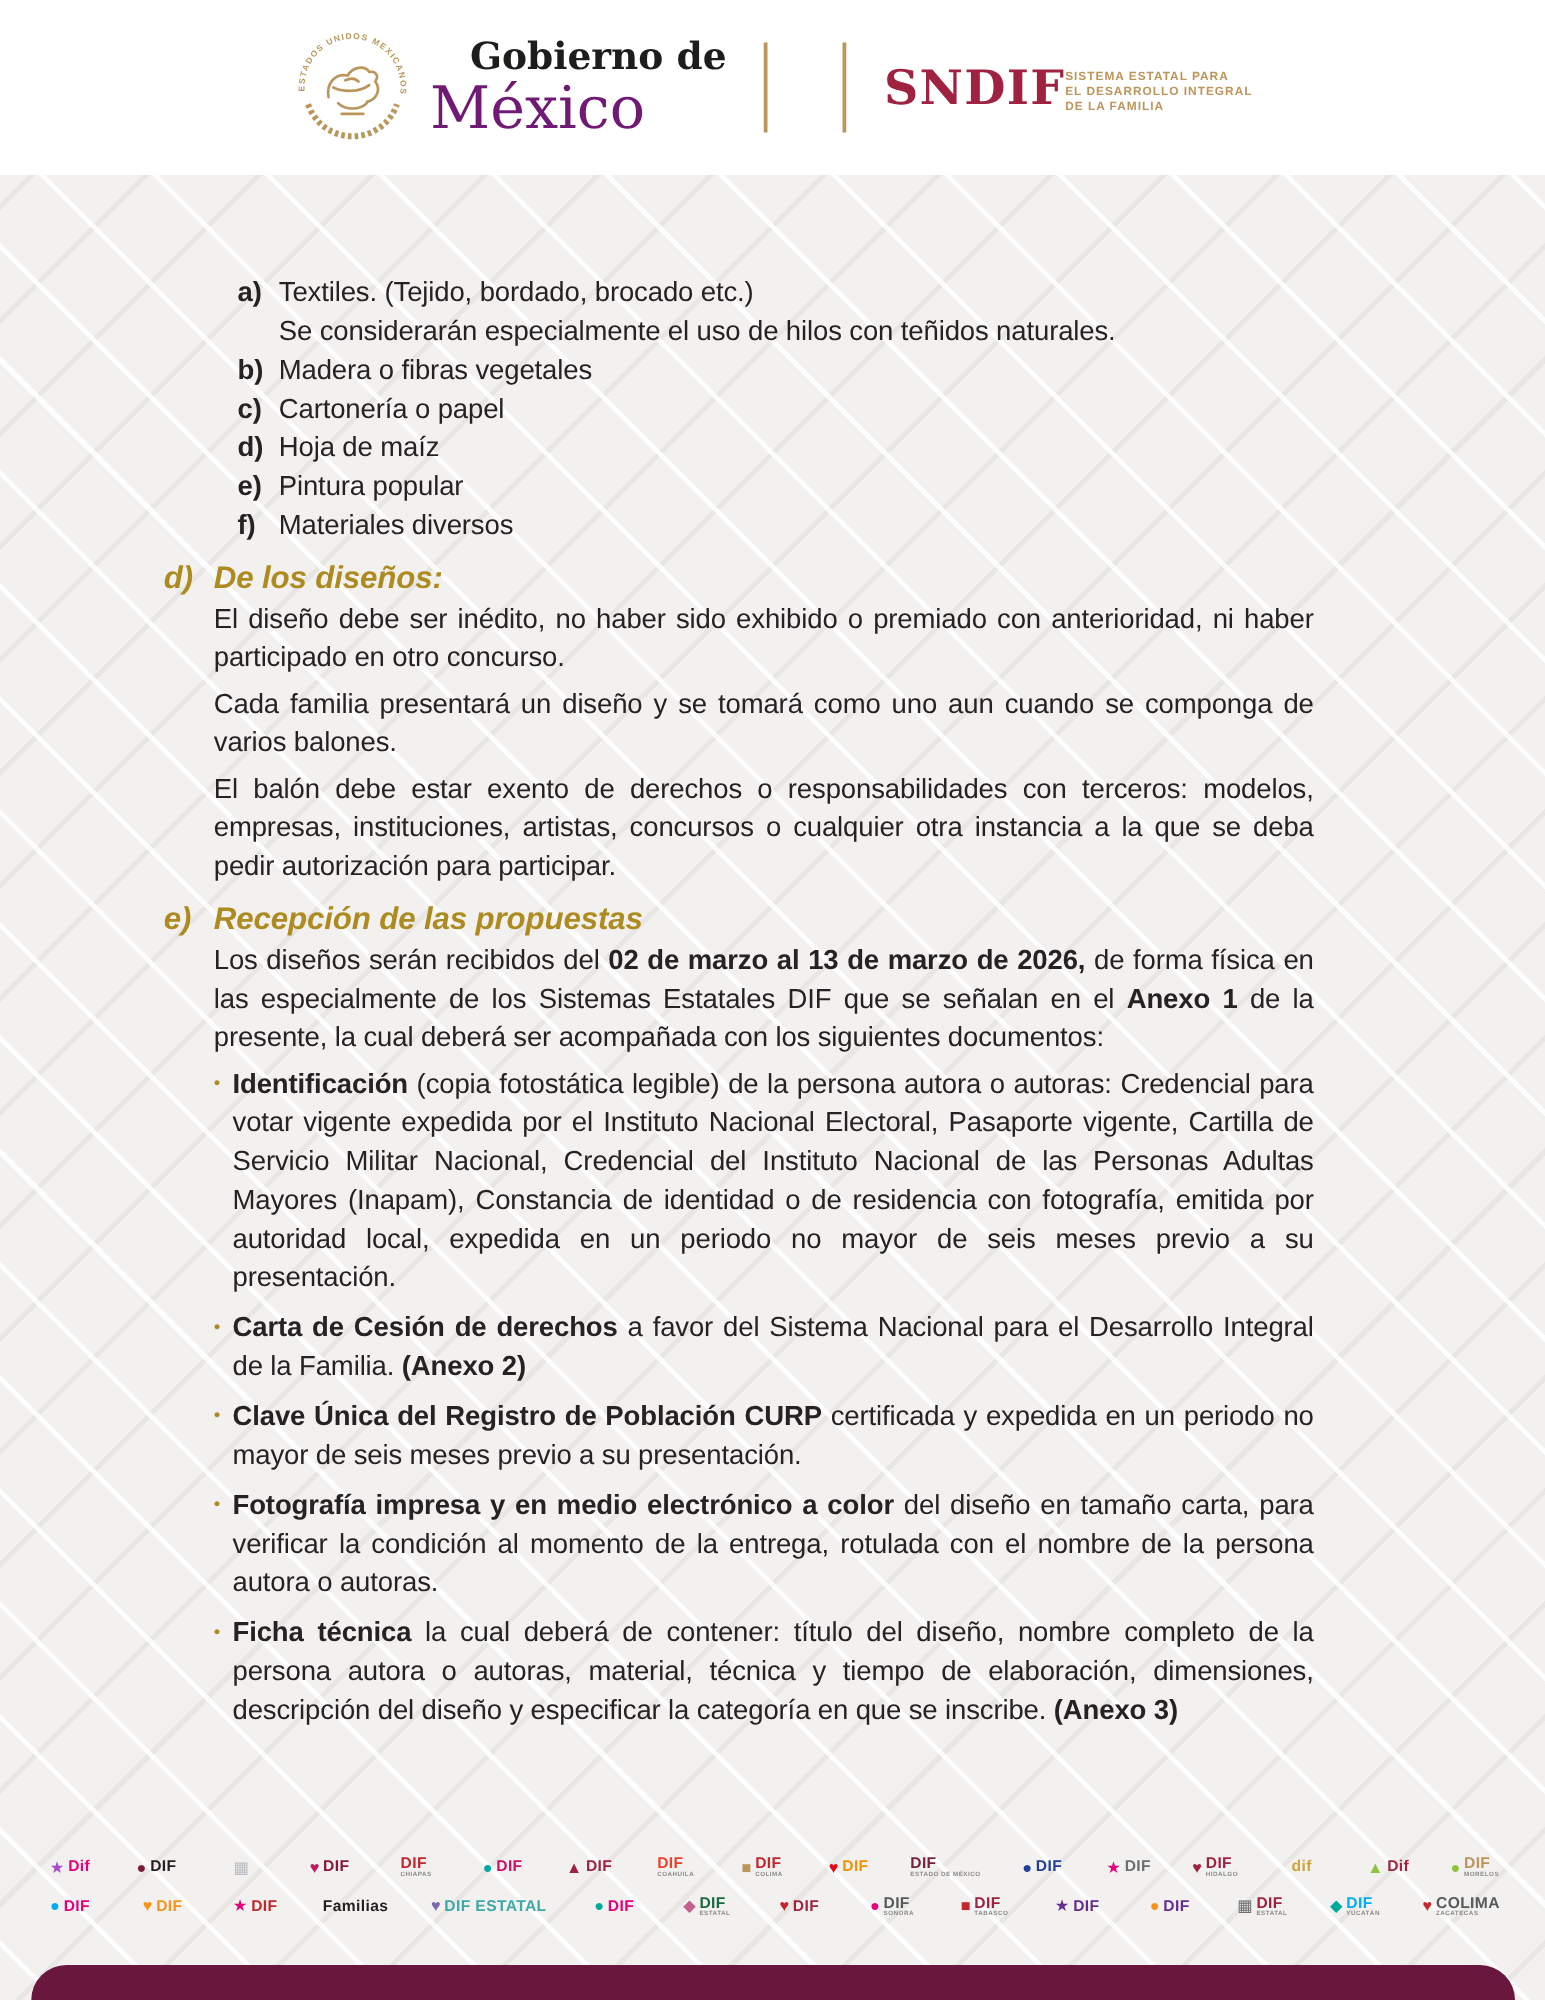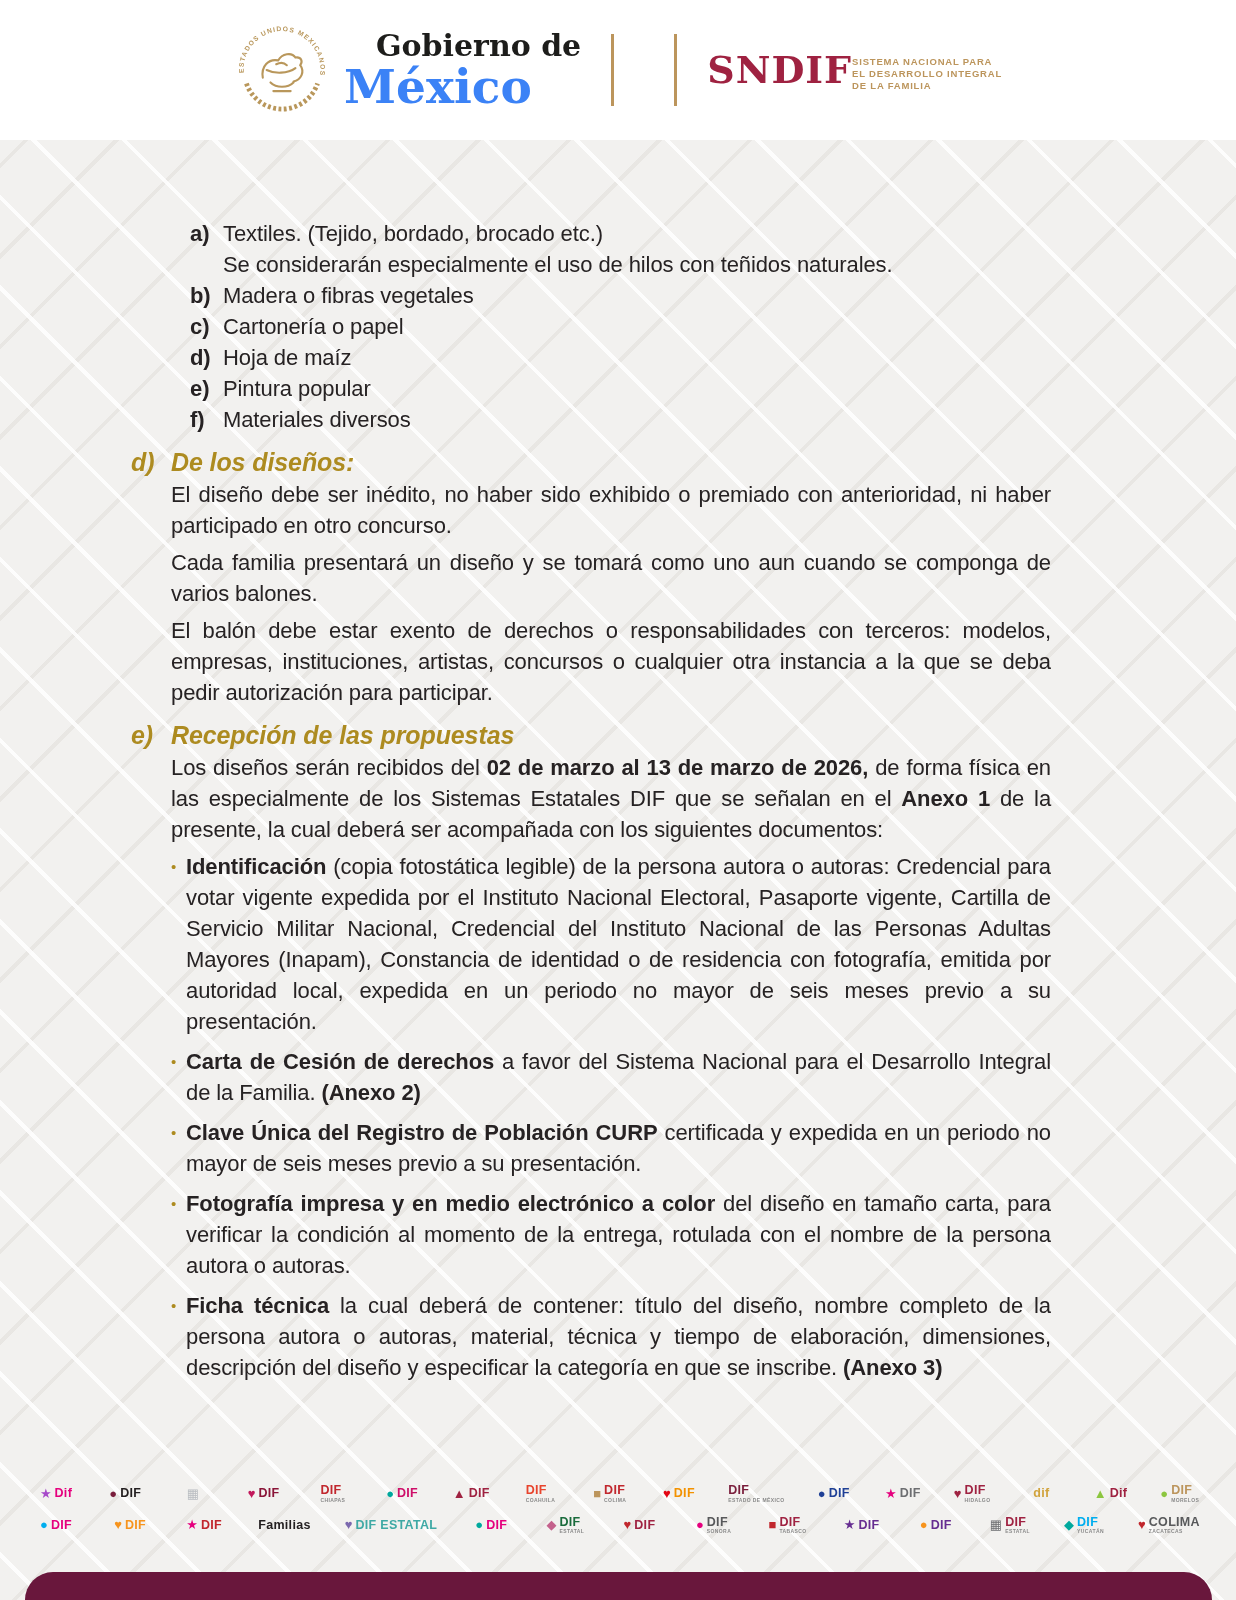--- a/index.html
+++ b/index.html
@@ -9,21 +9,21 @@
         background-color:#f2f1ef;
         background-image:
           repeating-linear-gradient(45deg, transparent 0 30px, rgba(255,255,255,.85) 30px 34px, transparent 34px 64px),
           repeating-linear-gradient(-45deg, transparent 0 30px, rgba(221,218,213,.45) 30px 34px, transparent 34px 64px);}
   
   .header{position:absolute;top:0;left:0;right:0;height:140px;background:#ffffff;
           display:flex;align-items:center;justify-content:center;z-index:3;}
   .seal{flex:none;margin-right:14px;}
   .brand{display:flex;flex-direction:column;line-height:1;}
   .brand-top{font-family:"DejaVu Serif","Liberation Serif",serif;font-size:30px;font-weight:600;color:#1d1d1b;margin-left:32px;}
-  .brand-bottom{font-family:"DejaVu Serif","Liberation Serif",serif;font-size:47px;font-weight:700;color:#3b82f6;margin-top:2px;}
+  .brand-bottom{font-family:"DejaVu Serif","Liberation Serif",serif;font-size:47px;font-weight:400;color:#701a75;margin-top:2px;}
   .vdiv{width:3px;height:72px;background:#BC955C;margin:0 30px;flex:none;}
   .salud{display:flex;flex-direction:column;align-items:flex-start;line-height:1;}
   .salud-title{font-family:"DejaVu Serif","Liberation Serif",serif;font-size:45px;font-weight:700;color:#7A1E3C;}
   .salud-sub{font-size:13.5px;font-weight:700;color:#2f2f2f;margin-top:5px;}
   .sndif{display:flex;flex-direction:row;align-items:center;line-height:1;}
   .sndif-title{font-family:"DejaVu Serif","Liberation Serif",serif;font-size:38px;font-weight:700;color:#9F2241;letter-spacing:1px;}
   .sndif-sub{margin-top:7px;font-size:9.5px;font-weight:700;color:#BC955C;letter-spacing:.8px;line-height:12px;}
   
   .content{position:absolute;top:140px;left:131px;width:920px;padding-top:78px;
            font-size:22px;line-height:31px;letter-spacing:-.1px;}
@@ -74,21 +74,21 @@
     </svg>
     <div class="brand">
       <span class="brand-top">Gobierno de</span>
       <span class="brand-bottom">México</span>
     </div>
     <div class="vdiv"></div>
     <div class="vdiv"></div>
     <div class="sndif">
       <span class="sndif-title">SNDIF</span>
       <span class="sndif-sub">
-        <span>SISTEMA NACIONAL PARA</span><br>
+        <span>SISTEMA ESTATAL PARA</span><br>
         <span>EL DESARROLLO INTEGRAL</span><br>
         <span>DE LA FAMILIA</span>
       </span>
     </div>
   </div>
 
   <div class="content">
 
     <div class="mat-list">
         <div class="mat-item">

